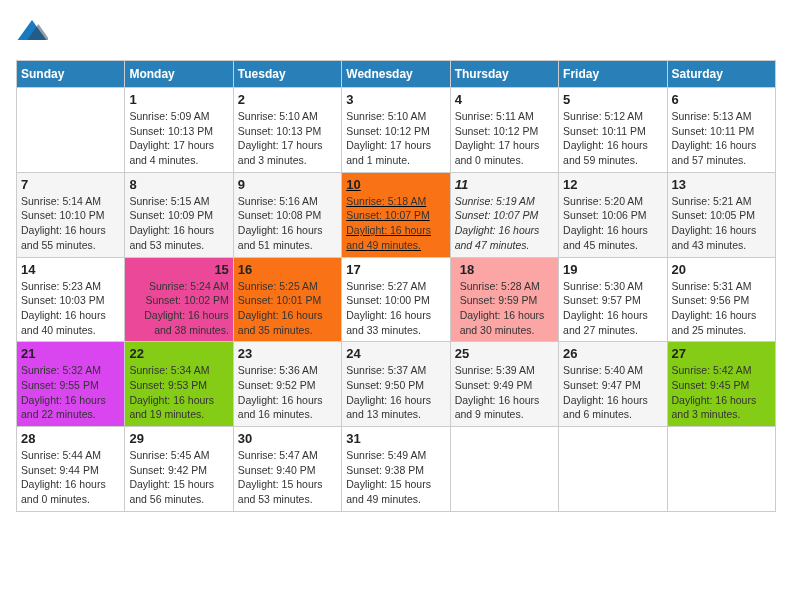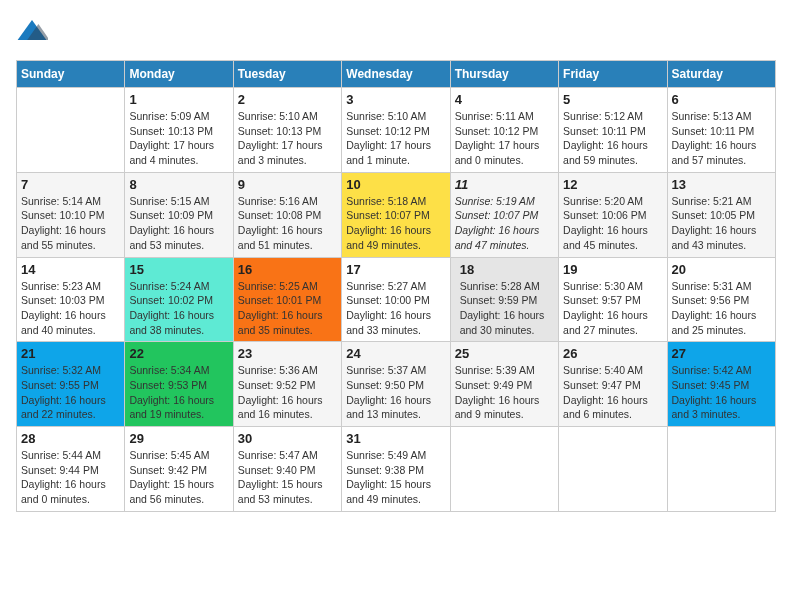--- a/index.html
+++ b/index.html
@@ -154,21 +154,21 @@
           <div class="day-info">Sunrise: 5:14 AM<br>Sunset: 10:10 PM<br>Daylight: 16 hours<br>and 55 minutes.</div>
         </td>
         <td style="background-color: rgb(245, 245, 245);">
           <span class="day-number">8</span>
           <div class="day-info">Sunrise: 5:15 AM<br>Sunset: 10:09 PM<br>Daylight: 16 hours<br>and 53 minutes.</div>
         </td>
         <td style="background-color: rgb(245, 245, 245);">
           <span class="day-number">9</span>
           <div class="day-info">Sunrise: 5:16 AM<br>Sunset: 10:08 PM<br>Daylight: 16 hours<br>and 51 minutes.</div>
         </td>
-        <td style="background-color: #fde047;">
+        <td style="background-color: #f97316; text-decoration: underline;">
           <span class="day-number">10</span>
           <div class="day-info">Sunrise: 5:18 AM<br>Sunset: 10:07 PM<br>Daylight: 16 hours<br>and 49 minutes.</div>
         </td>
         <td style="background-color: rgb(245, 245, 245); font-style: italic;">
           <span class="day-number">11</span>
           <div class="day-info">Sunrise: 5:19 AM<br>Sunset: 10:07 PM<br>Daylight: 16 hours<br>and 47 minutes.</div>
         </td>
         <td style="background-color: rgb(245, 245, 245);">
           <span class="day-number">12</span>
           <div class="day-info">Sunrise: 5:20 AM<br>Sunset: 10:06 PM<br>Daylight: 16 hours<br>and 45 minutes.</div>
@@ -176,71 +176,71 @@
         <td style="background-color: rgb(245, 245, 245);">
           <span class="day-number">13</span>
           <div class="day-info">Sunrise: 5:21 AM<br>Sunset: 10:05 PM<br>Daylight: 16 hours<br>and 43 minutes.</div>
         </td>
       </tr>
       <tr>
         <td style="background-color: rgb(255, 255, 255); border-radius: 32px;">
           <span class="day-number">14</span>
           <div class="day-info">Sunrise: 5:23 AM<br>Sunset: 10:03 PM<br>Daylight: 16 hours<br>and 40 minutes.</div>
         </td>
-        <td style="background-color: #5eead4;">
+        <td style="background-color: #ec4899; text-align: right;">
           <span class="day-number">15</span>
           <div class="day-info">Sunrise: 5:24 AM<br>Sunset: 10:02 PM<br>Daylight: 16 hours<br>and 38 minutes.</div>
         </td>
         <td style="background-color: #f97316;">
           <span class="day-number">16</span>
           <div class="day-info">Sunrise: 5:25 AM<br>Sunset: 10:01 PM<br>Daylight: 16 hours<br>and 35 minutes.</div>
         </td>
         <td style="background-color: rgb(255, 255, 255);">
           <span class="day-number">17</span>
           <div class="day-info">Sunrise: 5:27 AM<br>Sunset: 10:00 PM<br>Daylight: 16 hours<br>and 33 minutes.</div>
         </td>
-        <td style="background-color: #e5e5e5; padding-left: 9px;">
+        <td style="background-color: #fca5a5; padding-left: 9px;">
           <span class="day-number">18</span>
           <div class="day-info">Sunrise: 5:28 AM<br>Sunset: 9:59 PM<br>Daylight: 16 hours<br>and 30 minutes.</div>
         </td>
         <td style="background-color: rgb(255, 255, 255);">
           <span class="day-number">19</span>
           <div class="day-info">Sunrise: 5:30 AM<br>Sunset: 9:57 PM<br>Daylight: 16 hours<br>and 27 minutes.</div>
         </td>
         <td style="background-color: rgb(255, 255, 255); margin-left: 40px;">
           <span class="day-number">20</span>
           <div class="day-info">Sunrise: 5:31 AM<br>Sunset: 9:56 PM<br>Daylight: 16 hours<br>and 25 minutes.</div>
         </td>
       </tr>
       <tr>
-        <td style="background-color: #0ea5e9;">
+        <td style="background-color: #d946ef;">
           <span class="day-number">21</span>
           <div class="day-info">Sunrise: 5:32 AM<br>Sunset: 9:55 PM<br>Daylight: 16 hours<br>and 22 minutes.</div>
         </td>
-        <td style="background-color: #22c55e;">
+        <td style="background-color: #84cc16;">
           <span class="day-number">22</span>
           <div class="day-info">Sunrise: 5:34 AM<br>Sunset: 9:53 PM<br>Daylight: 16 hours<br>and 19 minutes.</div>
         </td>
         <td style="background-color: rgb(245, 245, 245);">
           <span class="day-number">23</span>
           <div class="day-info">Sunrise: 5:36 AM<br>Sunset: 9:52 PM<br>Daylight: 16 hours<br>and 16 minutes.</div>
         </td>
         <td style="background-color: rgb(245, 245, 245);">
           <span class="day-number">24</span>
           <div class="day-info">Sunrise: 5:37 AM<br>Sunset: 9:50 PM<br>Daylight: 16 hours<br>and 13 minutes.</div>
         </td>
         <td style="background-color: rgb(245, 245, 245);">
           <span class="day-number">25</span>
           <div class="day-info">Sunrise: 5:39 AM<br>Sunset: 9:49 PM<br>Daylight: 16 hours<br>and 9 minutes.</div>
         </td>
         <td style="background-color: rgb(245, 245, 245);">
           <span class="day-number">26</span>
           <div class="day-info">Sunrise: 5:40 AM<br>Sunset: 9:47 PM<br>Daylight: 16 hours<br>and 6 minutes.</div>
         </td>
-        <td style="background-color: #0ea5e9;">
+        <td style="background-color: #84cc16;">
           <span class="day-number">27</span>
           <div class="day-info">Sunrise: 5:42 AM<br>Sunset: 9:45 PM<br>Daylight: 16 hours<br>and 3 minutes.</div>
         </td>
       </tr>
       <tr>
         <td style="background-color: rgb(255, 255, 255);">
           <span class="day-number">28</span>
           <div class="day-info">Sunrise: 5:44 AM<br>Sunset: 9:44 PM<br>Daylight: 16 hours<br>and 0 minutes.</div>
         </td>
         <td style="background-color: rgb(255, 255, 255);">

